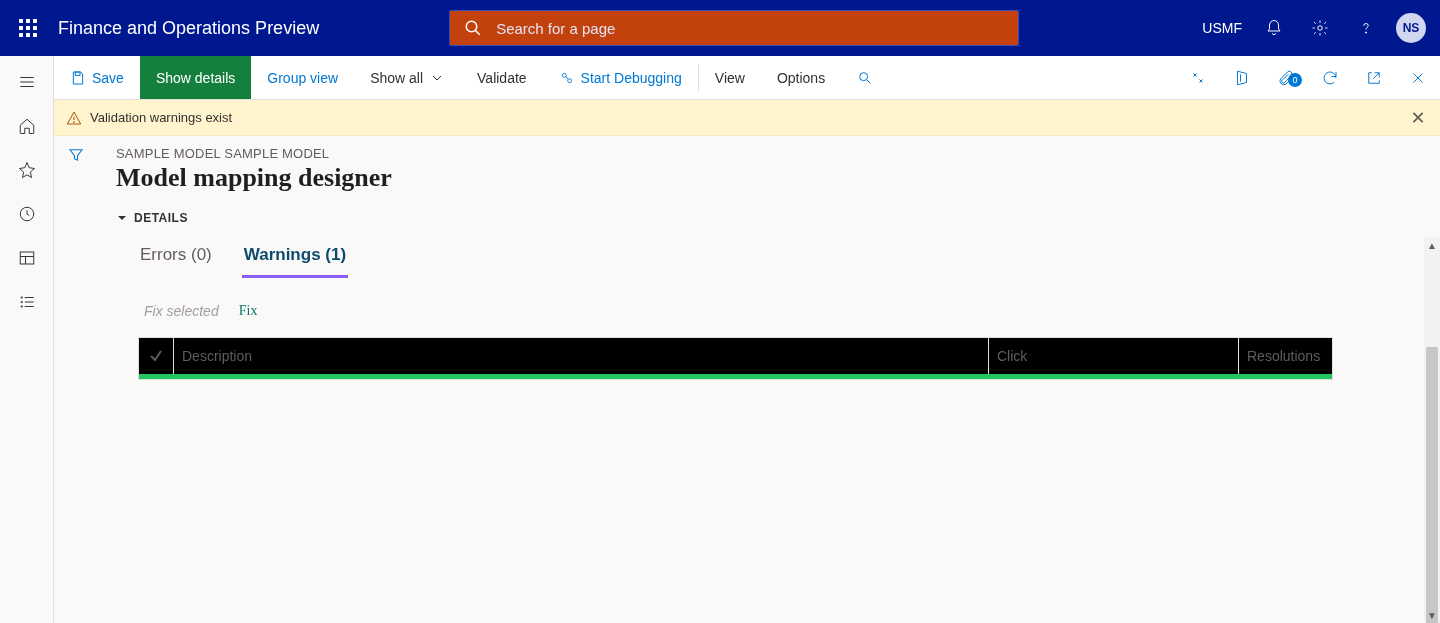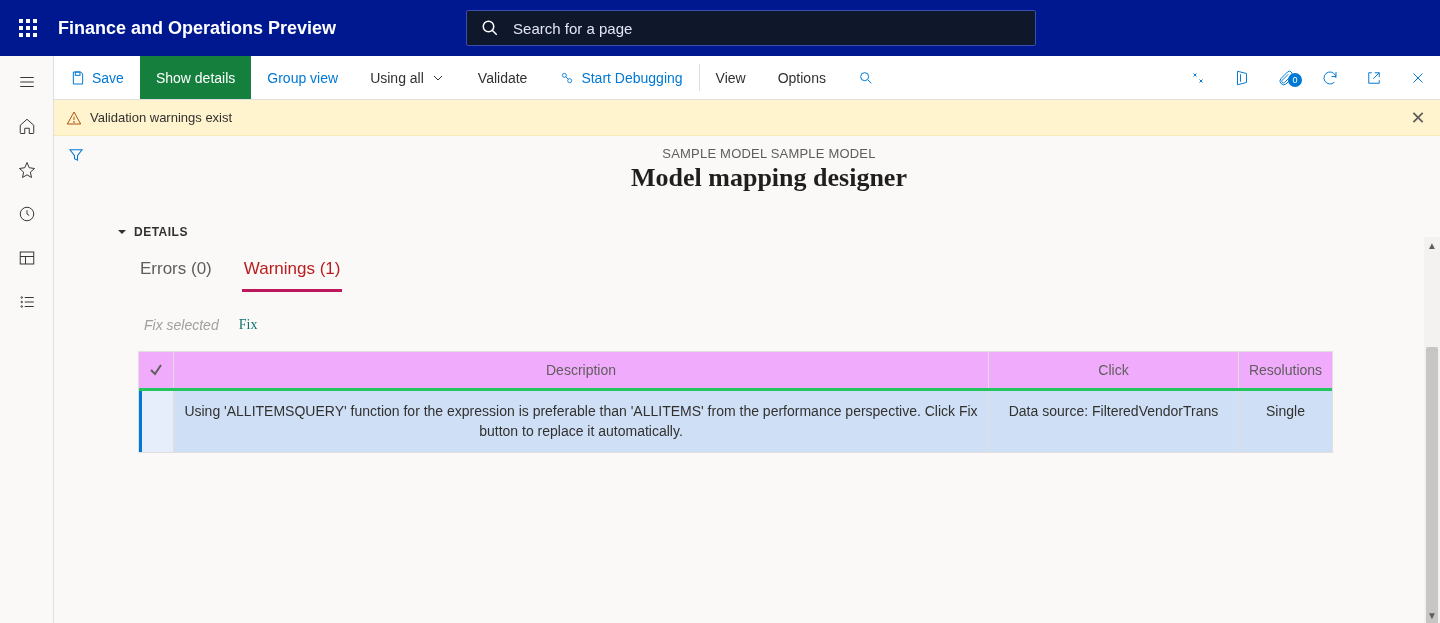--- a/index.html
+++ b/index.html
@@ -2,33 +2,33 @@
 <html><head>
 <meta charset="utf-8">
 <style>
   * { box-sizing: border-box; margin: 0; padding: 0; font-family: "Segoe UI", -apple-system, sans-serif; }
   body { width: 1440px; height: 623px; background: #f3f3f3; overflow: hidden; color: #323130; }
 
   
   .topbar { height: 56px; background: #00188f; color: #fff; display: flex; align-items: center; padding: 0 8px; }
   .waffle { width: 40px; height: 40px; display: flex; align-items: center; justify-content: center; cursor: pointer; }
   .waffle svg { width: 18px; height: 18px; }
-  .app-title { font-size: 18px; font-weight: 700; margin-left: 10px; }
+  .app-title { font-size: 18px; font-weight: 400; margin-left: 10px; }
   .search-wrap { flex: 0 0 570px; margin-left: 130px; display:flex; }
-  .search { flex:1; height: 36px; background: #0f172a; border: 1px solid #3a4db0; border-radius: 2px; display: flex; align-items: center; padding: 0 14px; color: #cfd3ef;}
+  .search { flex:1; height: 36px; background: #c2410c; border: 1px solid #3a4db0; border-radius: 2px; display: flex; align-items: center; padding: 0 14px; color: #cfd3ef;}
   .search svg { width: 18px; height: 18px; margin-right: 14px; color:#fff;}
   .search .txt { color: #e3e5f6; font-size: 15px; }
   .topbar-right { margin-left: auto; display: flex; align-items: center; gap: 6px; }
   .icon-btn { width: 40px; height: 40px; display: flex; align-items: center; justify-content: center; cursor: pointer;}
   .icon-btn svg { width: 18px; height: 18px; stroke:#fff; fill:none; stroke-width:1.3; }
   .company { font-size: 14px; margin-right:6px;}
   .avatar { width: 30px; height: 30px; border-radius: 50%; background: #d0d5f0; color: #00188f; font-size: 12px; font-weight: 600; display: flex; align-items: center; justify-content: center; margin-left:4px; margin-right:6px;}
 
   
-  .shell { display: flex; height: calc(100% - 56px); text-align: center; }
+  .shell { display: flex; height: calc(100% - 56px); }
   .rail { width: 54px; background: #faf9f8; border-right: 1px solid #e1dfdd; display: flex; flex-direction: column; align-items: center; padding-top: 4px; }
   .rail .rail-btn { width: 48px; height: 44px; display: flex; align-items: center; justify-content: center; cursor: pointer; }
   .rail .rail-btn svg { width: 18px; height: 18px; stroke: #323130; fill: none; stroke-width: 1.3; }
 
   
   .main { flex: 1; display: flex; flex-direction: column; background: #faf9f8; }
   .actionbar { height: 44px; background: #fff; border-bottom: 1px solid #e1dfdd; display: flex; align-items: stretch; font-size: 14px; }
   .ab-item { display: flex; align-items: center; padding: 0 16px; gap: 6px; cursor: pointer; color: #323130; }
   .ab-item.blue { color: #0078d4; }
   .ab-item.primary { background: #15803d; color: #fff; }
@@ -44,33 +44,33 @@
   .banner svg { width: 16px; height: 16px; margin-right: 8px; stroke: #a54800; fill:none; stroke-width:1.4;}
   .banner .close-x { margin-left: auto; cursor: pointer; width:20px;height:20px;display:flex;align-items:center;justify-content:center;font-size:18px;color:#605e5c;}
 
   
   .content-row { flex:1; display:flex; overflow:hidden;}
   .filter-col { width: 44px; display:flex; justify-content:center; padding-top:10px; }
   .filter-col svg { width:18px;height:18px; stroke:#0078d4; fill:none; stroke-width:1.4;}
   .page { flex:1; padding: 10px 18px 0 18px; overflow:auto; background:#faf9f8;}
   .crumb { font-size: 13px; color: #605e5c; letter-spacing: .2px; }
   .page-title { font-size: 26px; font-weight: 600; margin-top: 2px; color:#201f1e;font-family:Liberation Serif, serif;}
-  .section-head { margin-top: 32px; display: flex; align-items: center; gap:6px; cursor:pointer;}
+  .section-head { margin-top: 18px; display: flex; align-items: center; gap:6px; cursor:pointer;}
   .section-head .caret { width:12px;height:12px; }
   .section-head .lbl { font-size: 12px; font-weight: 700; letter-spacing: .5px; }
   .tabs { margin-top: 14px; display: flex; gap: 28px; border-bottom: 1px solid transparent; padding-left:22px;}
   .tab { padding: 6px 2px 10px 2px; font-size: 17px; color: #605e5c; cursor: pointer; }
-  .tab.active { color: #b91c1c; border-bottom: 3px solid #be185d; font-weight:400; }
+  .tab.active { color: #0c4a6e; border-bottom: 3px solid #8b5cf6; font-weight:700; }
   .subactions { margin-top: 24px; padding-left: 28px; display: flex; gap: 20px; font-size: 14px; }
   .subactions .disabled { color: #a19f9d; font-style: italic; }
   .subactions .link { color: #0f766e; cursor: pointer; font-family: Liberation Serif, serif; }
 
   
   .grid { margin-top: 18px; margin-left:22px; border: 1px solid #e1dfdd; background: #fff; width:1195px ; font-size:14px;}
-  .grid-head { display: grid; grid-template-columns: 34px 1fr 250px 94px; background: #f0abfc; border-bottom: 3px solid #22c55e; }
+  .grid-head { display: grid; grid-template-columns: 34px 1fr 250px 94px; background: #000000; border-bottom: 5px solid #22c55e; }
   .grid-head .cell { padding: 10px 8px; font-size: 14px; color: #605e5c; border-left: 1px solid #e1dfdd; }
   .grid-head .cell:first-child { border-left:none; display:flex;align-items:center;justify-content:center;}
   .grid-head .cell:first-child svg {width:14px;height:14px;stroke:#605e5c;fill:none;stroke-width:2;}
   .grid-row { display: grid; grid-template-columns: 34px 1fr 250px 94px; background: #cfe0f6; }
   .grid-row .cell { padding: 10px 8px; border-left: 1px solid #e1dfdd; line-height:1.45;}
   .grid-row .cell:first-child { border-left:none; background:#e7eefb; border-left:3px solid #0078d4;}
 
   
   .fake-scroll { position:absolute; right:0; top:101px; width:16px; bottom:0; background:#f3f2f1;}
   .fake-thumb { position:absolute; top:110px; height:310px; left:2px; right:2px; background:#c8c6c4; border-radius:2px;}
@@ -98,20 +98,42 @@
   <div class="app-title">Finance and Operations Preview</div>
   <div class="search-wrap">
     <div class="search">
       <svg viewBox="0 0 24 24">
           <circle cx="10" cy="10" r="7" stroke="#fff" fill="none" stroke-width="2"></circle>
           <line x1="15" y1="15" x2="21" y2="21" stroke="#fff" stroke-width="2"></line>
         </svg>
       <span class="txt">Search for a page</span>
     </div>
   </div>
+  <div class="topbar-right">
+    <div class="company">USMF</div>
+    <div class="icon-btn">
+        <svg viewBox="0 0 24 24">
+          <path d="M6 8a6 6 0 0112 0v5l2 3H4l2-3V8z"></path>
+          <path d="M10 19a2 2 0 004 0"></path>
+        </svg>
+      </div>
+    <div class="icon-btn">
+        <svg viewBox="0 0 24 24">
+          <circle cx="12" cy="12" r="3"></circle>
+          <path d="M12 2v3M12 19v3M4.2 4.2l2.1 2.1M17.7 17.7l2.1 2.1M2 12h3M19 12h3M4.2 19.8l2.1-2.1M17.7 6.3l2.1-2.1"></path>
+        </svg>
+      </div>
+    <div class="icon-btn">
+        <svg viewBox="0 0 24 24">
+          <path d="M9 9a3 3 0 116 0c0 2-3 2-3 5"></path>
+          <circle cx="12" cy="18" r=".8" fill="#fff"></circle>
+        </svg>
+      </div>
+    <div class="avatar">NS</div>
+  </div>
 </div>
 
 <div class="shell">
 
   <div class="rail">
     <div class="rail-btn">
         <svg viewBox="0 0 24 24">
           <line x1="3" y1="6" x2="21" y2="6"></line>
           <line x1="3" y1="12" x2="21" y2="12"></line>
           <line x1="3" y1="18" x2="21" y2="18"></line>
@@ -158,21 +180,21 @@
       <div class="ab-item blue">
         <svg viewBox="0 0 24 24">
             <path d="M5 3h11l3 3v15H5z" fill="none" stroke="#0078d4" stroke-width="1.5"></path>
             <rect x="8" y="3" width="7" height="5" fill="none" stroke="#0078d4" stroke-width="1.5"></rect>
           </svg>
         <span>Save</span>
       </div>
       <div class="ab-item primary">Show details</div>
       <div class="ab-item blue">Group view</div>
       <div class="ab-item">
-        <span>Using all</span>
+        <span>Show all</span>
         <svg viewBox="0 0 24 24">
             <path d="M6 9l6 6 6-6" fill="none" stroke="#323130" stroke-width="1.5"></path>
           </svg>
       </div>
       <div class="ab-item">Validate</div>
       <div class="ab-item blue">
         <svg viewBox="0 0 24 24">
             <circle cx="8" cy="8" r="3" fill="none" stroke="#0078d4" stroke-width="1.3"></circle>
             <circle cx="16" cy="16" r="3" fill="none" stroke="#0078d4" stroke-width="1.3"></circle>
             <path d="M10 10l4 4" stroke="#0078d4" stroke-width="1.3"></path>
@@ -266,26 +288,20 @@
           <div class="grid-head">
             <div class="cell">
                 <svg viewBox="0 0 14 14">
                   <path d="M2 7l4 4 6-9"></path>
                 </svg>
               </div>
             <div class="cell">Description</div>
             <div class="cell">Click</div>
             <div class="cell">Resolutions</div>
           </div>
-          <div class="grid-row">
-            <div class="cell"></div>
-            <div class="cell">Using 'ALLITEMSQUERY' function for the expression is preferable than 'ALLITEMS' from the performance perspective. Click Fix button to replace it automatically.</div>
-            <div class="cell">Data source: FilteredVendorTrans</div>
-            <div class="cell">Single</div>
-          </div>
         </div>
       </div>
 
       <div class="fake-scroll">
         <div class="fake-arrow" style="top:0">▲</div>
         <div class="fake-thumb"></div>
         <div class="fake-arrow" style="bottom:0">▼</div>
       </div>
     </div>
   </div>

